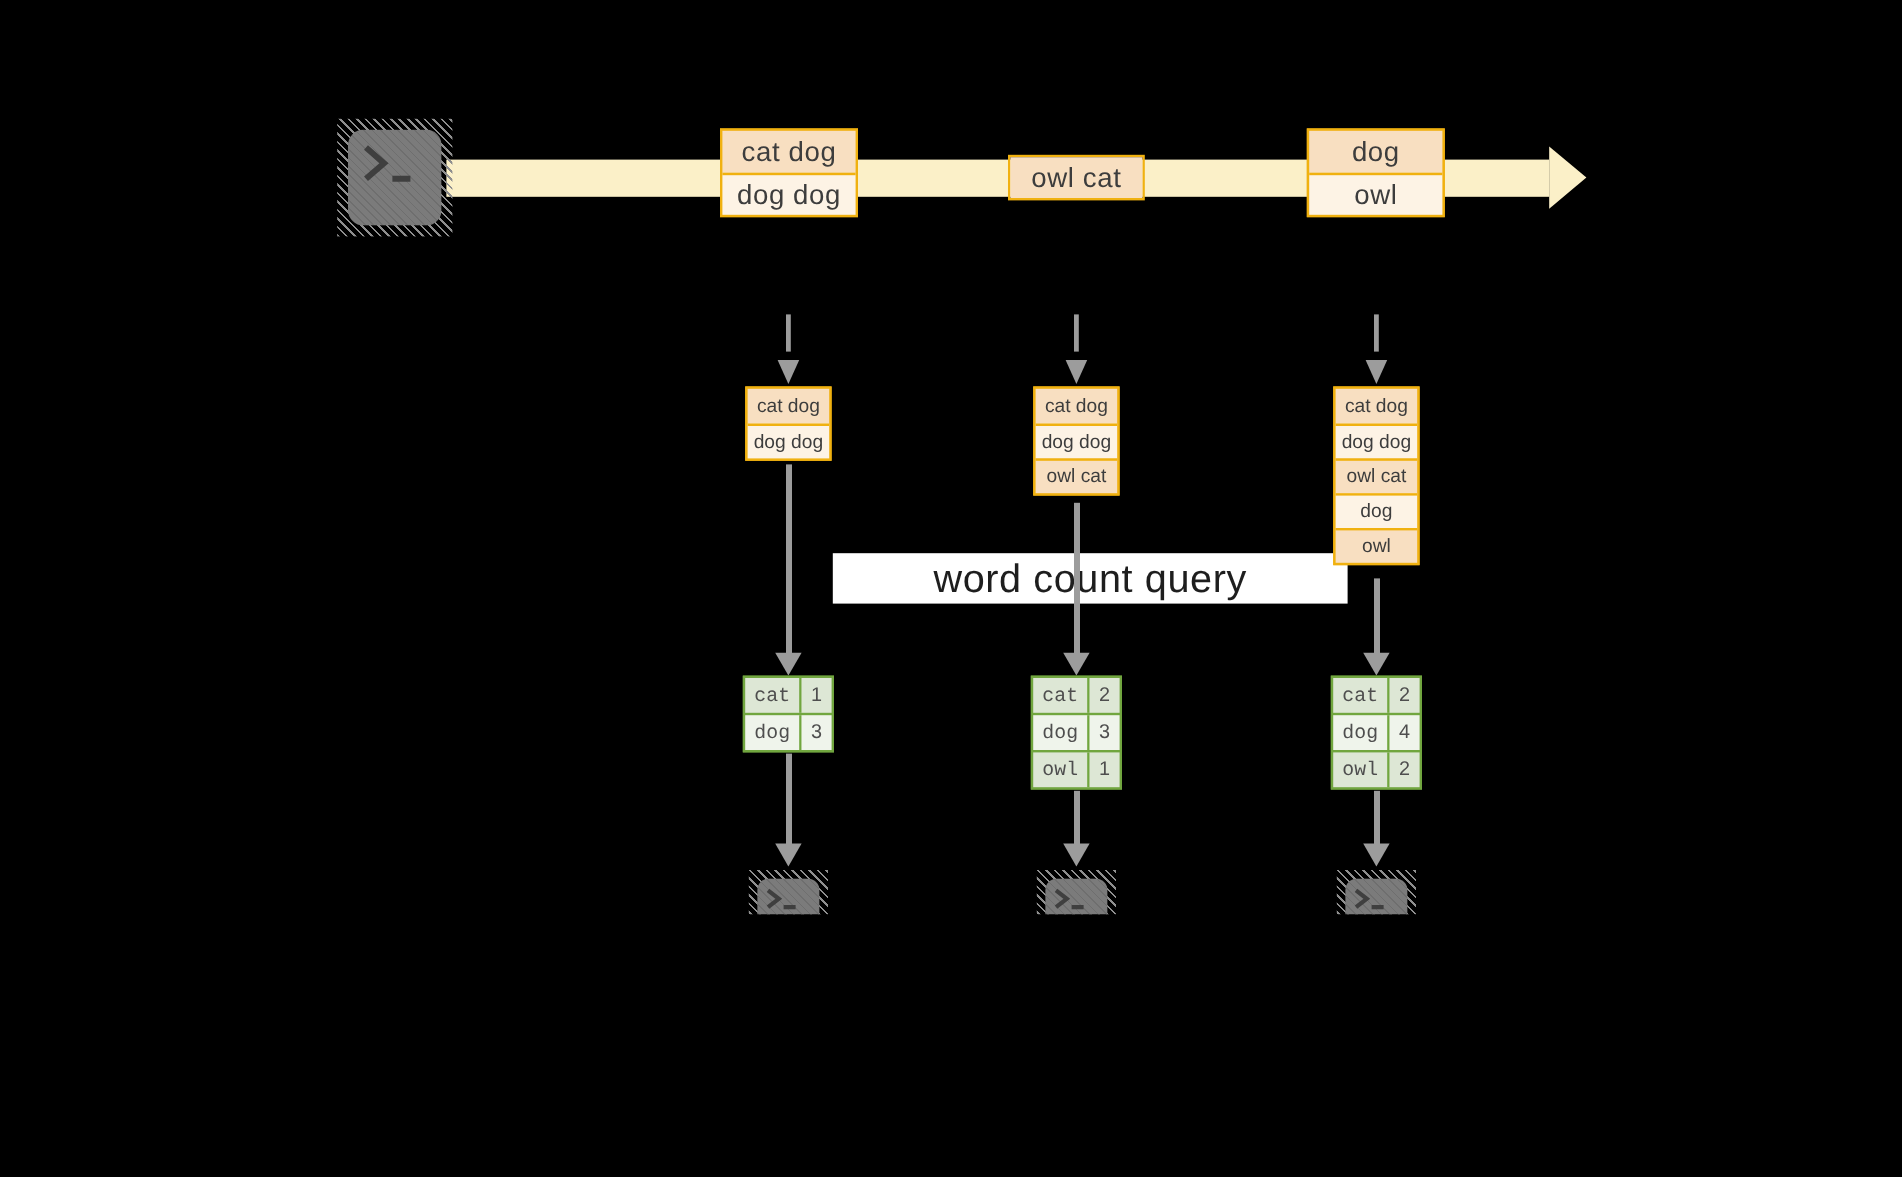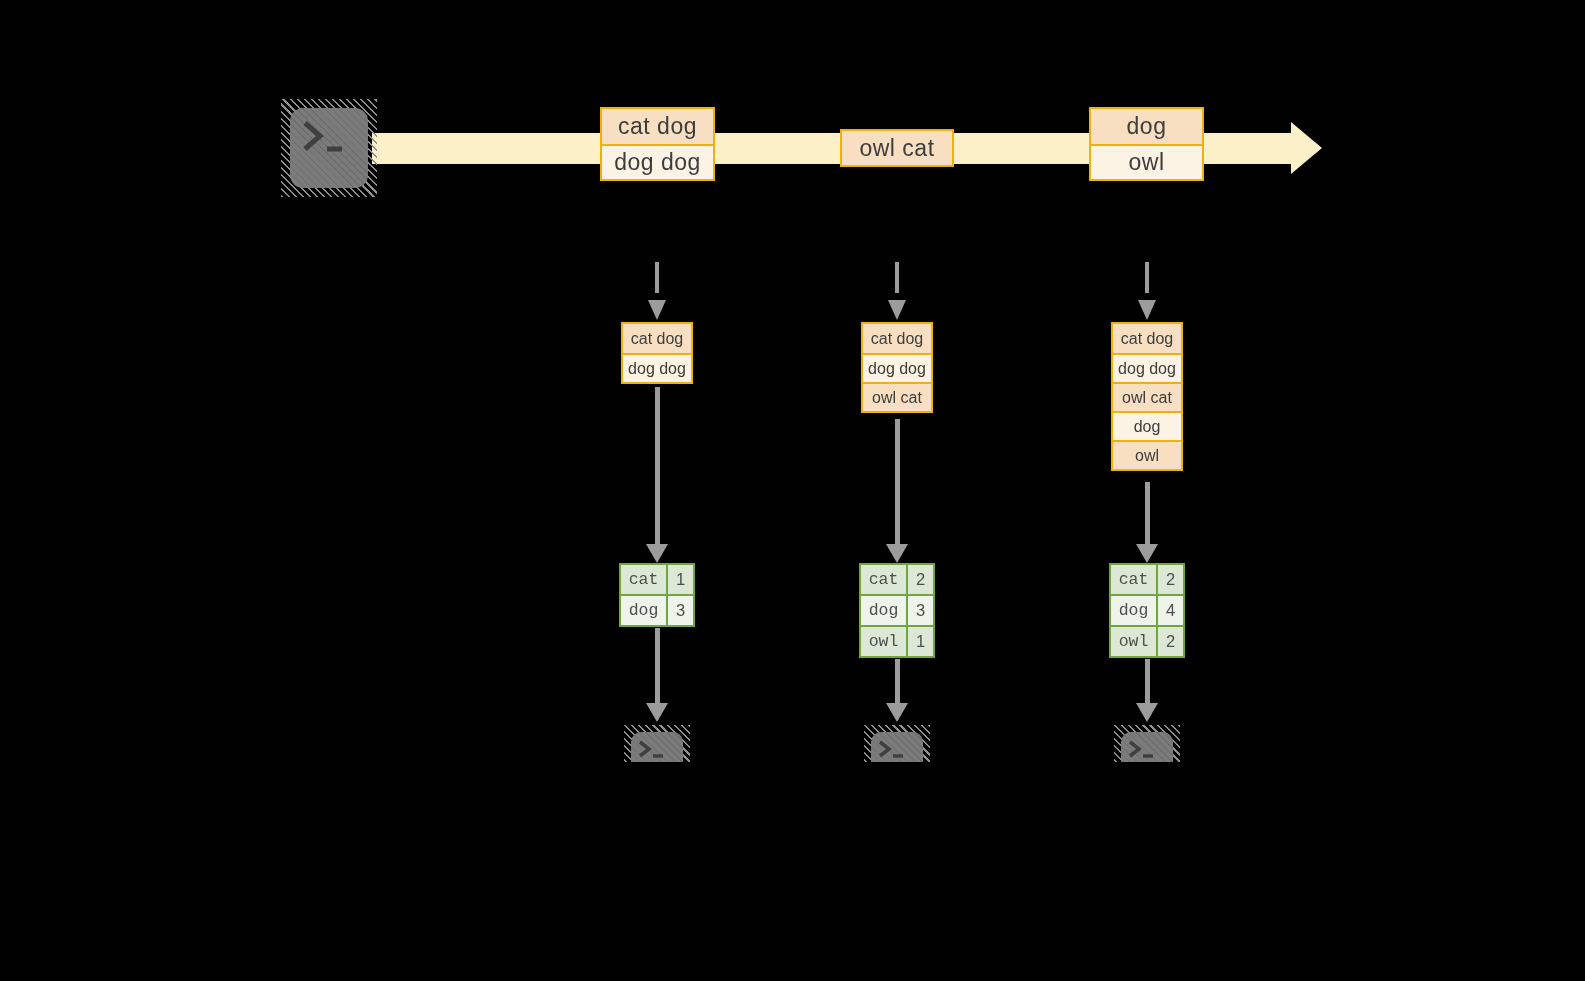--- a/index.html
+++ b/index.html
@@ -159,20 +159,21 @@
     <div class="orow peach">owl cat</div>
   </div>
   <div class="stack" style="left:1111px;">
     <div class="orow peach">cat dog</div>
     <div class="orow cream">dog dog</div>
     <div class="orow peach">owl cat</div>
     <div class="orow cream">dog</div>
     <div class="orow peach">owl</div>
   </div>
 
+  <div class="query-band">word count query</div>
 
   <div class="conn" style="left:655px; top:387px; height:158px;"></div>
   <div class="head-lg" style="left:646px; top:544px;"></div>
   <div class="conn" style="left:895px; top:419px; height:126px;"></div>
   <div class="head-lg" style="left:886px; top:544px;"></div>
   <div class="conn" style="left:1145px; top:482px; height:63px;"></div>
   <div class="head-lg" style="left:1136px; top:544px;"></div>
 
   <div class="gtable" style="left:619px;">
     <div class="grow">

